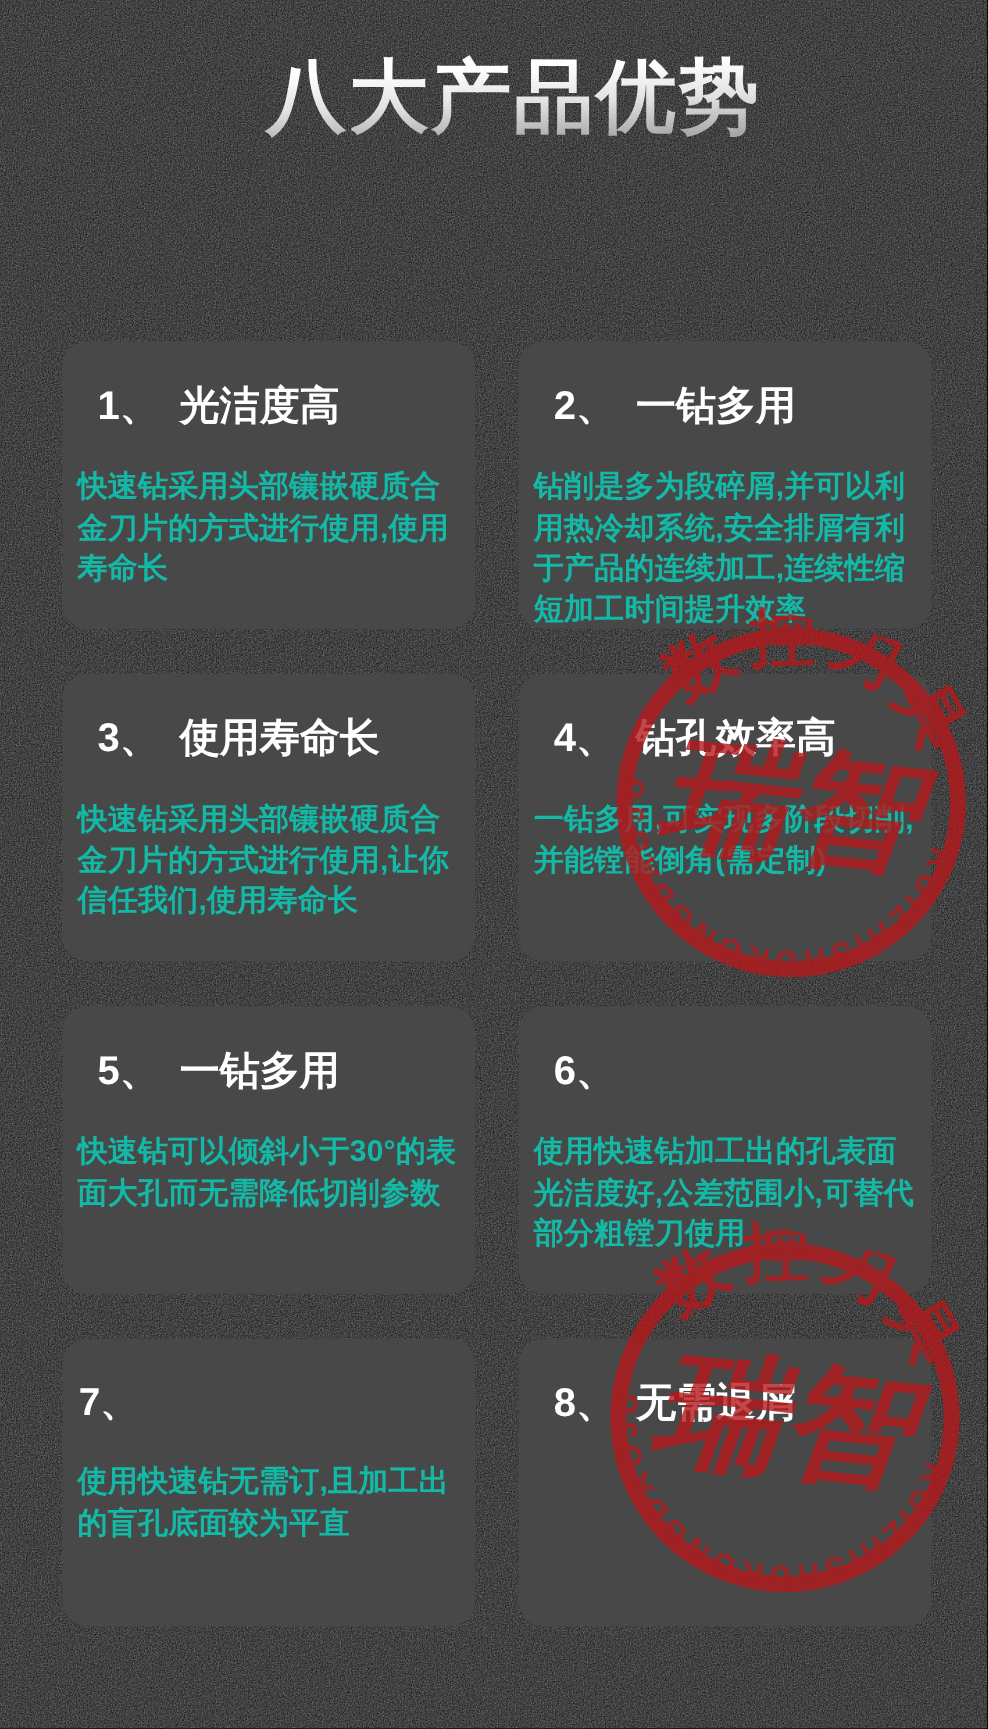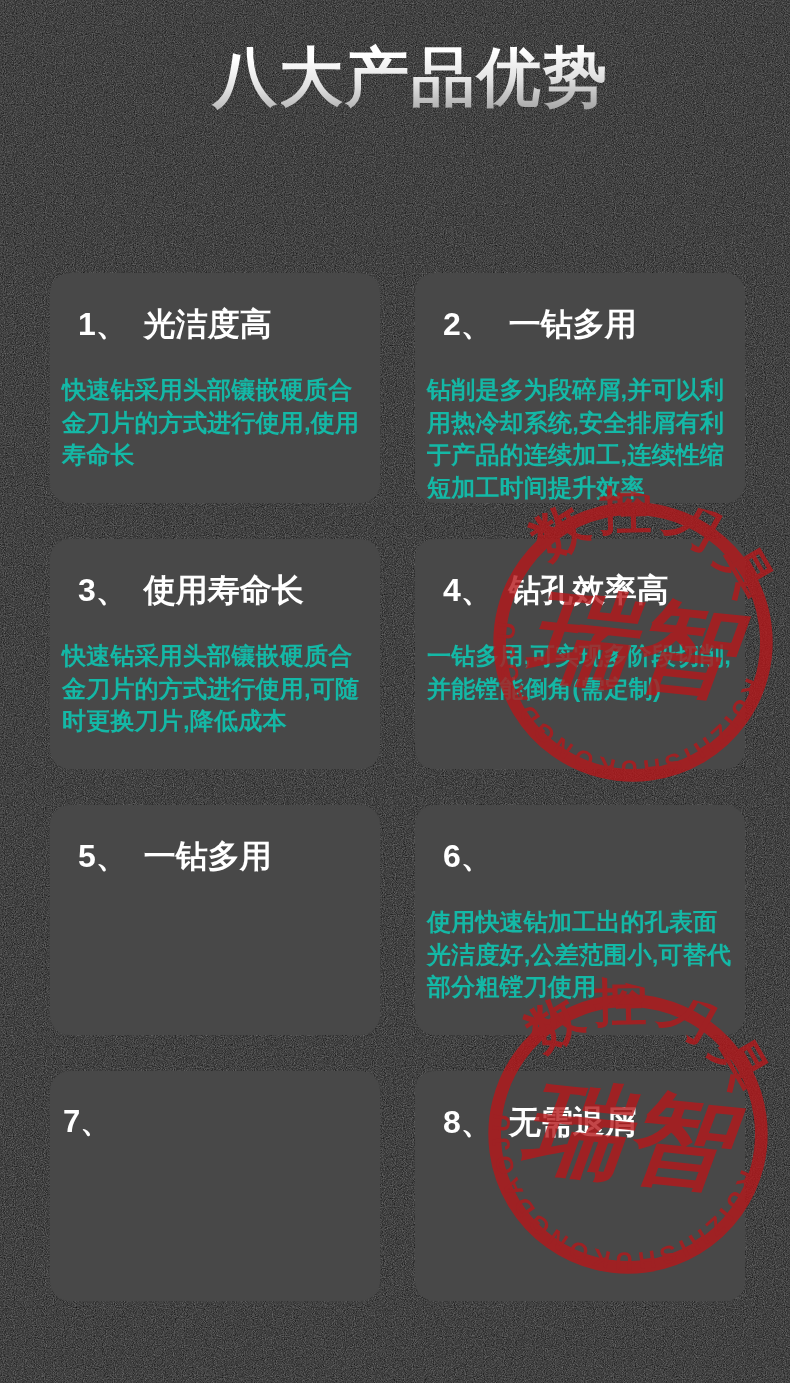--- a/index.html
+++ b/index.html
@@ -89,49 +89,51 @@
         <span>一钻多用</span>
       </div>
       <div class="card-body">钻削是多为段碎屑,并可以利用热冷却系统,安全排屑有利于产品的连续加工,连续性缩短加工时间提升效率</div>
     </div>
 
     <div class="card">
       <div class="card-title">
         <span>3、</span>
         <span>使用寿命长</span>
       </div>
-      <div class="card-body">快速钻采用头部镶嵌硬质合金刀片的方式进行使用,可随时更换刀片,降低成本</div>
+      <div class="card-body">快速钻采用头部镶嵌硬质合金刀片的方式进行使用,让你信任我们,使用寿命长</div>
     </div>
 
     <div class="card">
       <div class="card-title">
         <span>4、</span>
         <span>钻孔效率高</span>
       </div>
       <div class="card-body">一钻多用,可实现多阶段切削,并能镗能倒角(需定制)</div>
     </div>
 
     <div class="card">
       <div class="card-title">
         <span>5、</span>
         <span>一钻多用</span>
       </div>
+      <div class="card-body">快速钻可以倾斜小于30°的表面大孔而无需降低切削参数</div>
     </div>
 
     <div class="card">
       <div class="card-title">
         <span>6、</span>
       </div>
       <div class="card-body">使用快速钻加工出的孔表面光洁度好,公差范围小,可替代部分粗镗刀使用</div>
     </div>
 
     <div class="card">
       <div class="card-title tight">
         <span>7、</span>
       </div>
+      <div class="card-body">使用快速钻无需订,且加工出的盲孔底面较为平直</div>
     </div>
 
     <div class="card">
       <div class="card-title">
         <span>8、</span>
         <span>无需退屑</span>
       </div>
     </div>
 
   </div>

